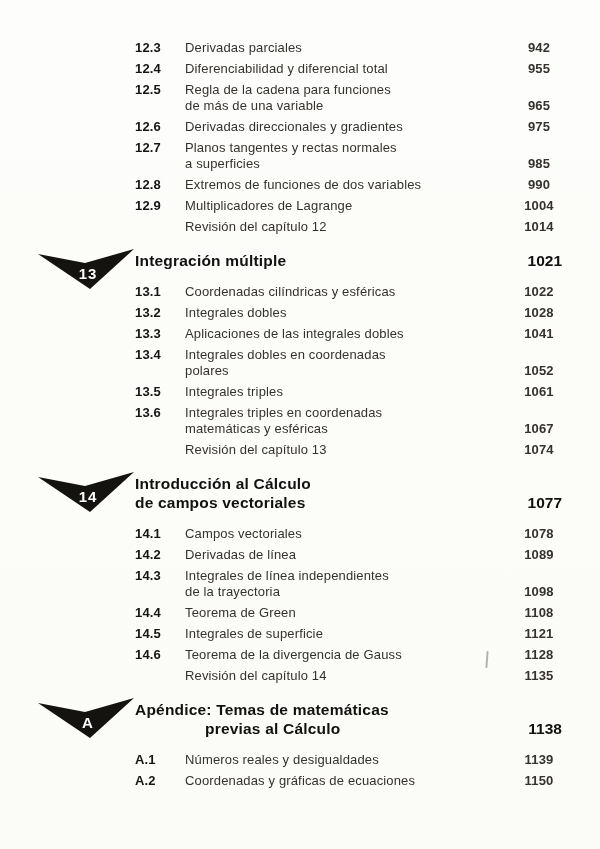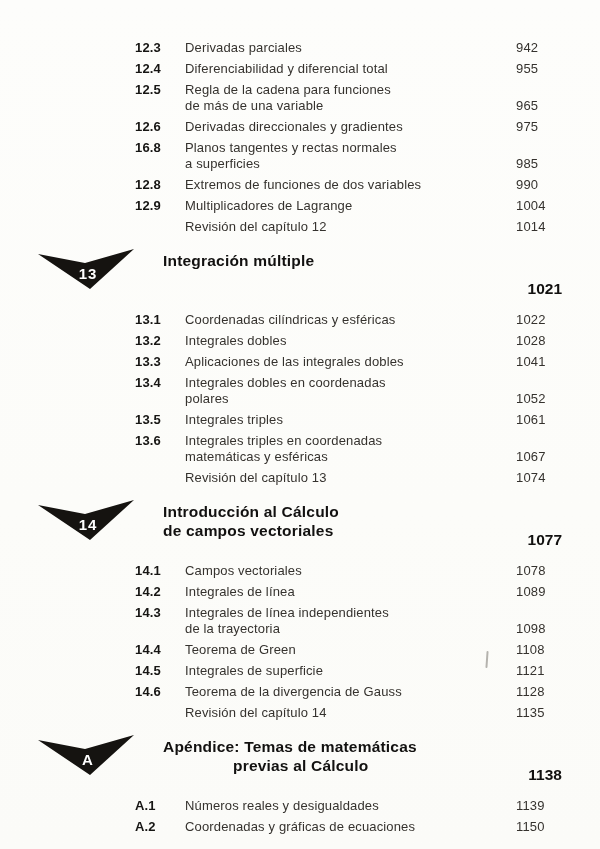--- a/index.html
+++ b/index.html
@@ -27,44 +27,44 @@
   .num{
     flex:none;width:50px;
     font-weight:700;color:#161513;
     align-self:flex-start;
   }
   .title{flex:1;color:#35322e;}
   .title div{white-space:nowrap;}
   .pg{
     flex:none;min-width:46px;
     align-self:flex-end;
-    text-align:left;color:#35322e;
+    text-align:center;color:#35322e;
     font-variant-numeric:tabular-nums;
+    font-weight:bold;
   }
   .row.revision{}
   
   .hrow{
     position:relative;
     display:flex;
     margin:16px 0 14px 0;
   }
   .hlines{
     flex:1;
     font-weight:700;
     font-size:15.5px;line-height:19px;
     color:#121110;letter-spacing:.2px;
   }
-  .hlines div{white-space:nowrap;margin-left:28px;}
+  .hlines div{white-space:nowrap;}
   .hlines div.indent{padding-left:70px;}
   .hpg{
     flex:none;align-self:flex-end;
     font-weight:700;font-size:15.5px;line-height:19px;
     color:#121110;text-align:right;min-width:46px;
     font-variant-numeric:tabular-nums;
-    margin-top:28px;
   }
   .badge{
     position:absolute;
     left:-97px;top:-2px;
     width:96px;height:40px;
   }
   .badge-num{
     font-family:"Liberation Sans", sans-serif;
     font-size:15px;font-weight:700;letter-spacing:1px;
   }
@@ -110,21 +110,21 @@
 
   <div class="row">
     <div class="num">12.6</div>
     <div class="title">
           <div>Derivadas direccionales y gradientes</div>
         </div>
     <div class="pg">975</div>
   </div>
 
   <div class="row">
-    <div class="num">16.8</div>
+    <div class="num">12.7</div>
     <div class="title">
           <div>Planos tangentes y rectas normales</div>
           <div>a superficies</div>
         </div>
     <div class="pg">985</div>
   </div>
 
   <div class="row">
     <div class="num">12.8</div>
     <div class="title">
@@ -234,21 +234,21 @@
     <div class="num">14.1</div>
     <div class="title">
           <div>Campos vectoriales</div>
         </div>
     <div class="pg">1078</div>
   </div>
 
   <div class="row">
     <div class="num">14.2</div>
     <div class="title">
-          <div>Integrales de línea</div>
+          <div>Derivadas de línea</div>
         </div>
     <div class="pg">1089</div>
   </div>
 
   <div class="row">
     <div class="num">14.3</div>
     <div class="title">
           <div>Integrales de línea independientes</div>
           <div>de la trayectoria</div>
         </div>

